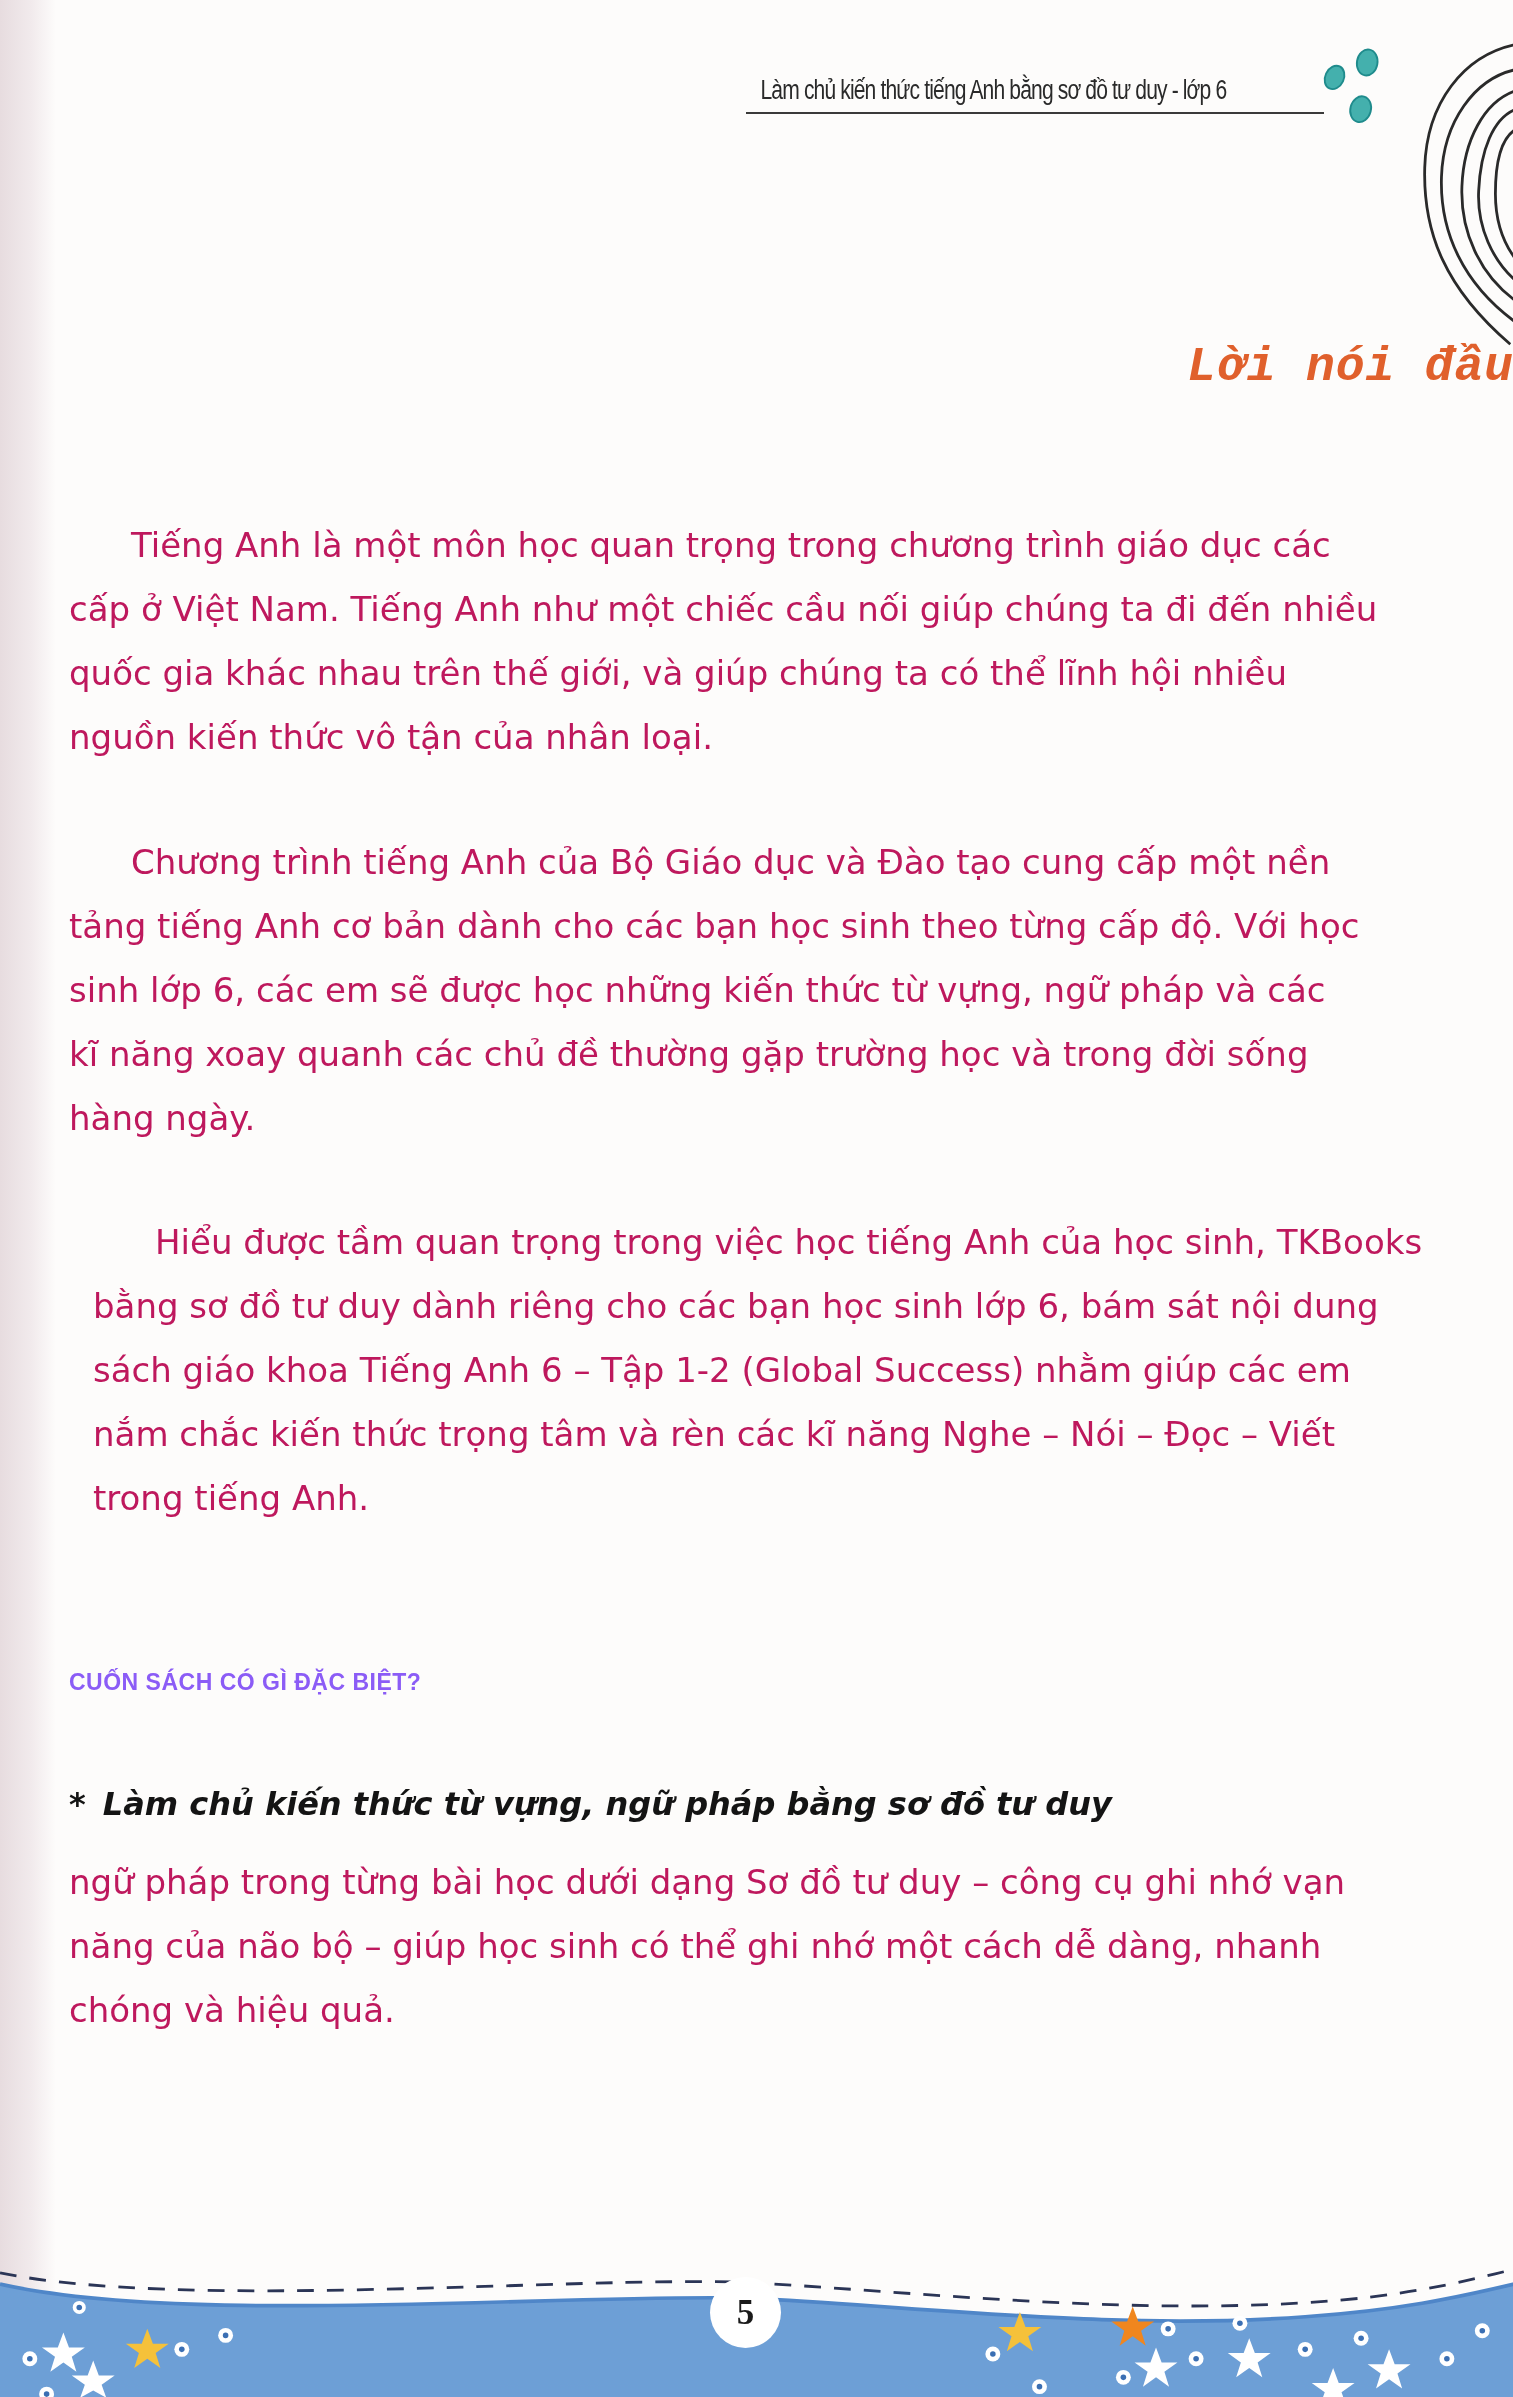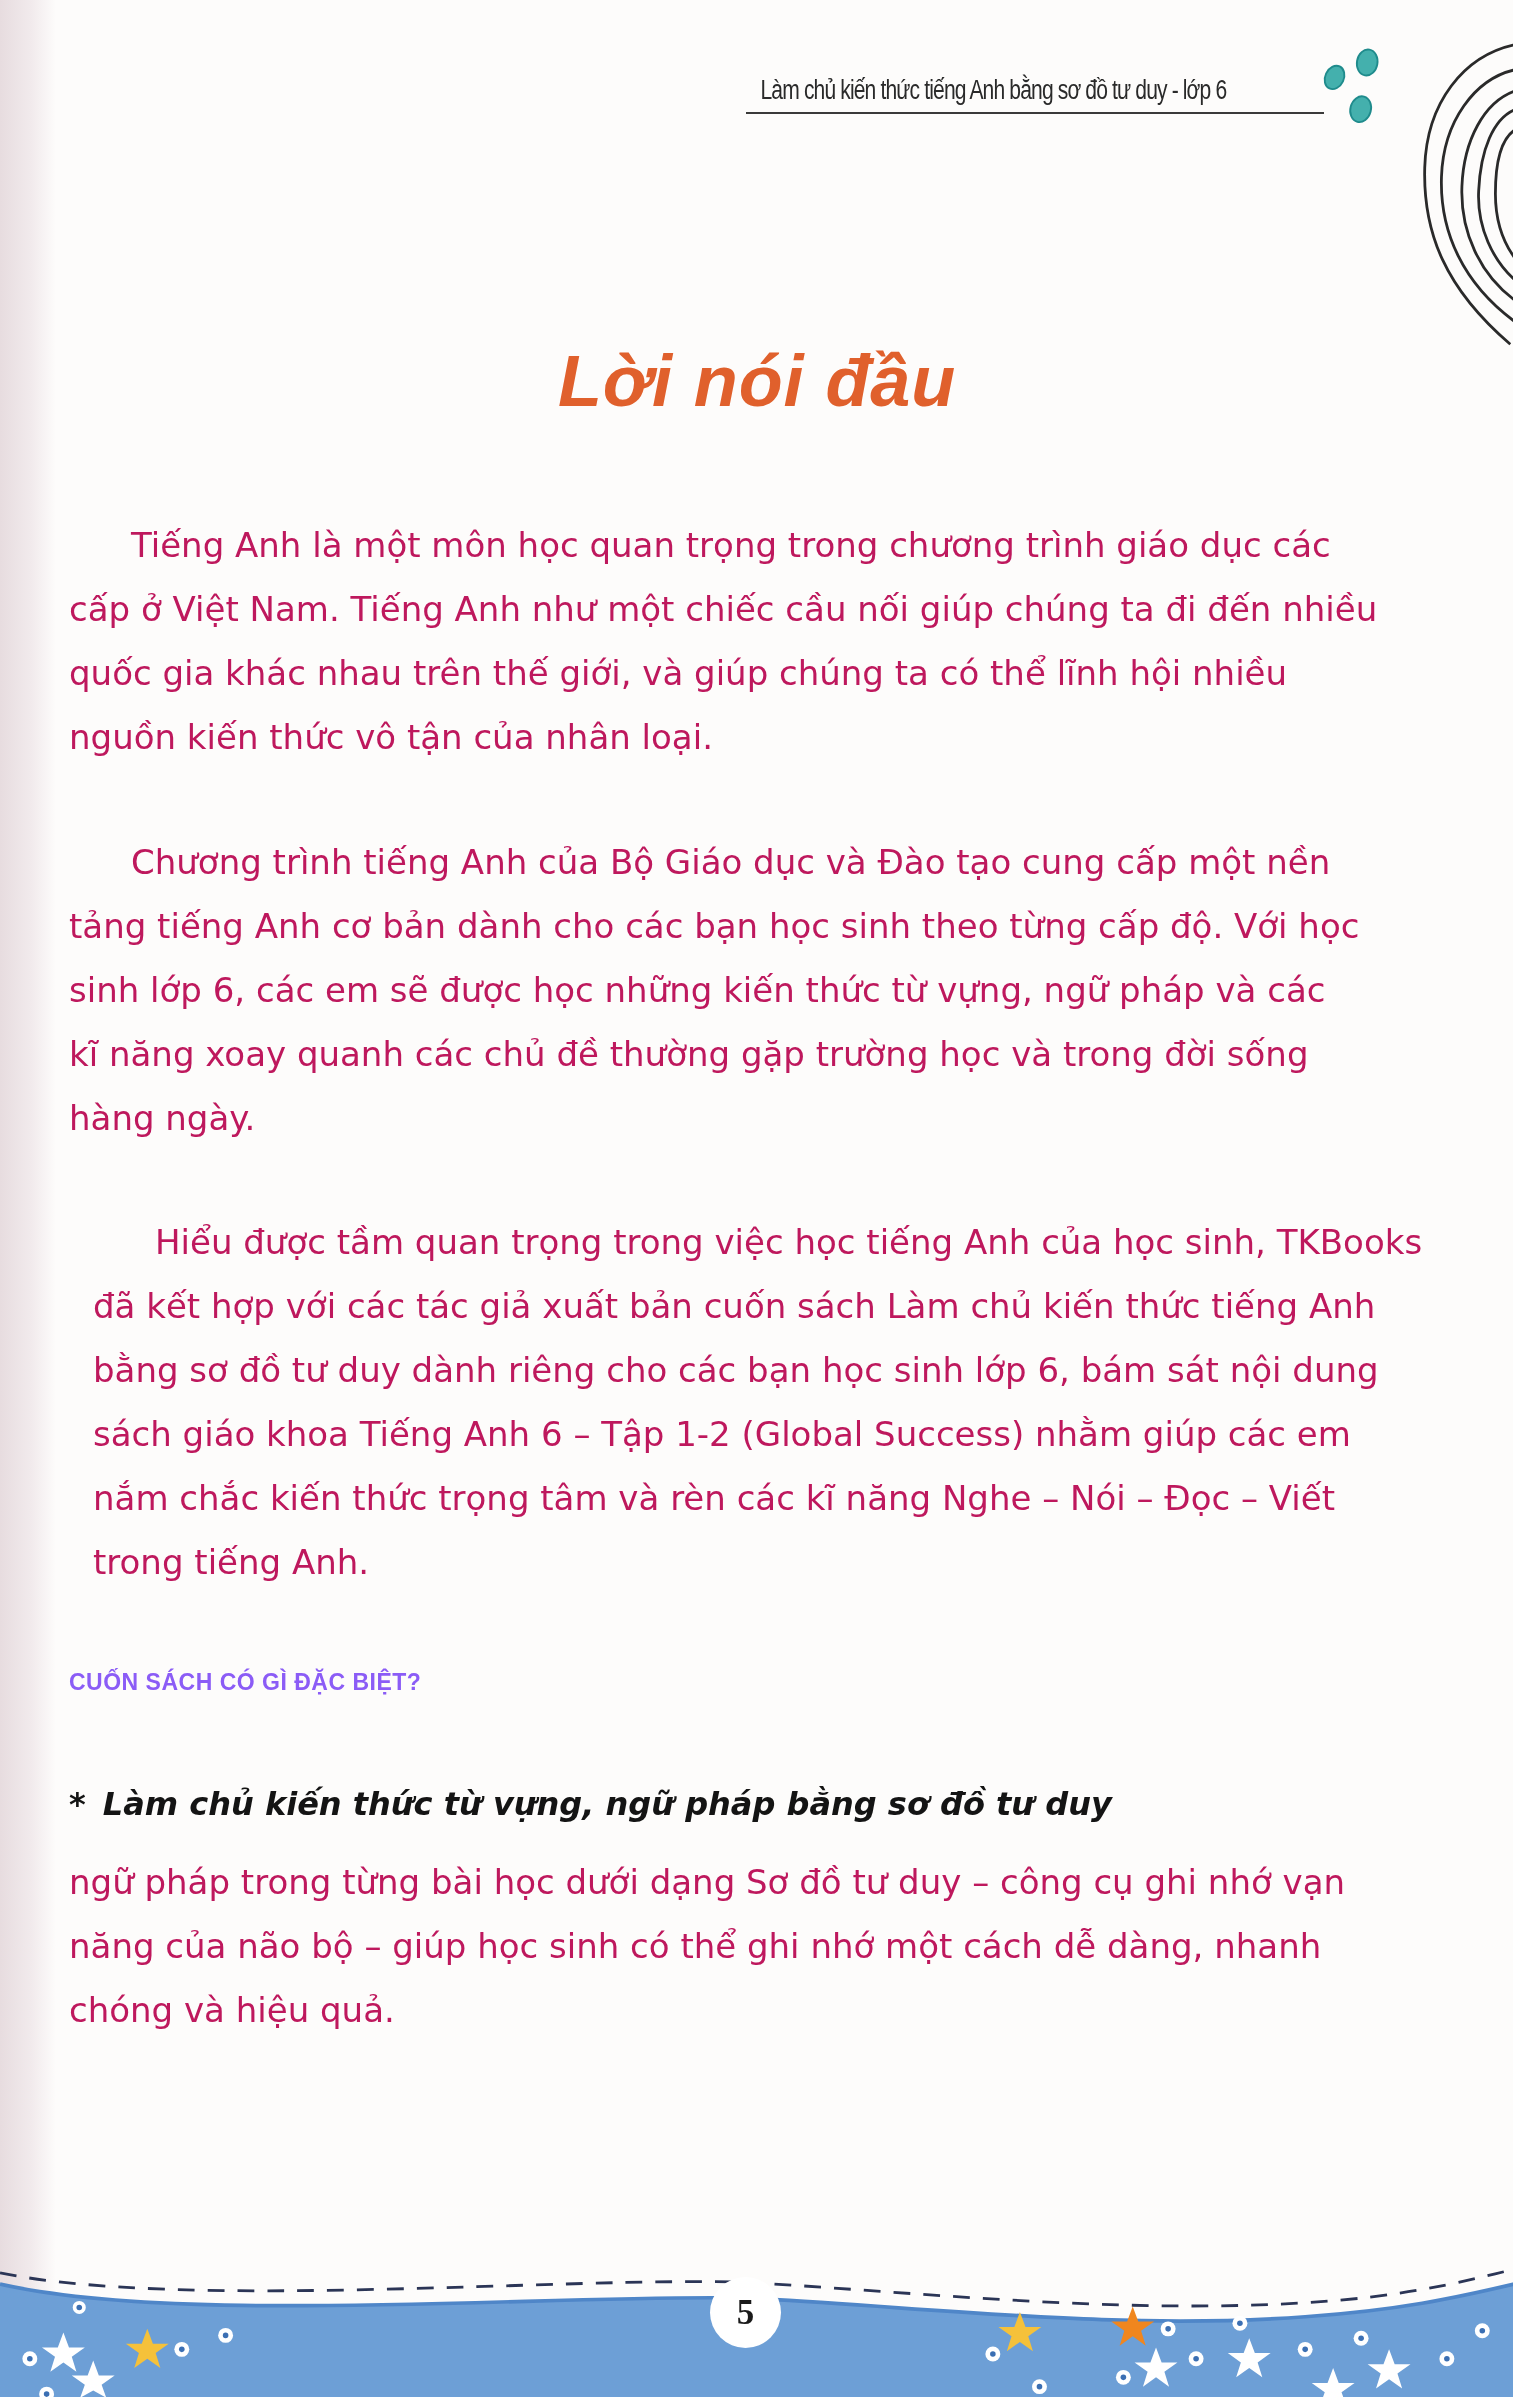--- a/index.html
+++ b/index.html
@@ -19,23 +19,23 @@
   }
   .running-header span {
     display: block; text-align: left; padding-left: 18.6px;
     font-family: "Liberation Sans Narrow", "Liberation Sans", sans-serif;
     font-size: 27px; letter-spacing: -1.1px; color: #2a2a2a;
     transform: scaleX(0.78); transform-origin: left center; white-space: nowrap;
   }
   .dots { position: absolute; left: 1314px; top: 42px; width: 84px; height: 84px; }
   .swirl { position: absolute; left: 1408px; top: 37px; width: 106px; height: 317px; }
   .title {
-    position: absolute; left: 0; right: 0; top: 340px; text-align: center;
-    font-family: Liberation Sans, sans-serif; font-style: italic; font-weight: bold;
-    font-size: 72px; color: #e0602c; letter-spacing: 0.9px;
+    position: absolute; left: 0; right: 0; top: 340px; text-align: right;
+    font-family: Liberation Mono, monospace; font-style: italic; font-weight: bold;
+    font-size: 48px; color: #e0602c; letter-spacing: 0.9px;
   }
   .body-text {
     position: absolute; left: 69px; width: 1320px;
     font-size: 34px; line-height: 64px; color: #be185d;
     text-align: justify; text-align-last: left;
   }
   .line { display: block; white-space: nowrap; }
   .section-heading {
     position: absolute; left: 69px; top: 1669px;
     font-family: "Liberation Sans", sans-serif; font-weight: bold;
@@ -90,21 +90,20 @@
 <div class="body-text" style="top: 830px;">
   <span class="line" style="padding-left:62px">Chương trình tiếng Anh của Bộ Giáo dục và Đào tạo cung cấp một nền</span>
   <span class="line">tảng tiếng Anh cơ bản dành cho các bạn học sinh theo từng cấp độ. Với học</span>
   <span class="line">sinh lớp 6, các em sẽ được học những kiến thức từ vựng, ngữ pháp và các</span>
   <span class="line">kĩ năng xoay quanh các chủ đề thường gặp trường học và trong đời sống</span>
   <span class="line">hàng ngày.</span>
 </div>
 
 <div class="body-text" style="top: 1210px; margin-left: 24px;">
   <span class="line" style="padding-left:62px">Hiểu được tầm quan trọng trong việc học tiếng Anh của học sinh, TKBooks</span>
-  <span class="line">đã kết hợp với các tác giả xuất bản cuốn sách Làm chủ kiến thức tiếng Anh</span>
   <span class="line">bằng sơ đồ tư duy dành riêng cho các bạn học sinh lớp 6, bám sát nội dung</span>
   <span class="line">sách giáo khoa Tiếng Anh 6 – Tập 1-2 (Global Success) nhằm giúp các em</span>
   <span class="line">nắm chắc kiến thức trọng tâm và rèn các kĩ năng Nghe – Nói – Đọc – Viết</span>
   <span class="line">trong tiếng Anh.</span>
 </div>
 
 <div class="section-heading">CUỐN SÁCH CÓ GÌ ĐẶC BIỆT?</div>
 
 <div class="bullet-heading">
   <span class="star">*</span><span>Làm chủ kiến thức từ vựng, ngữ pháp bằng sơ đồ tư duy</span>

